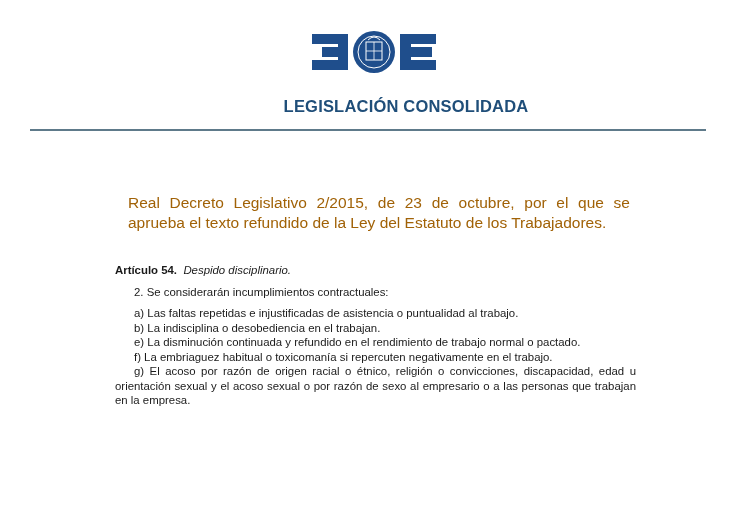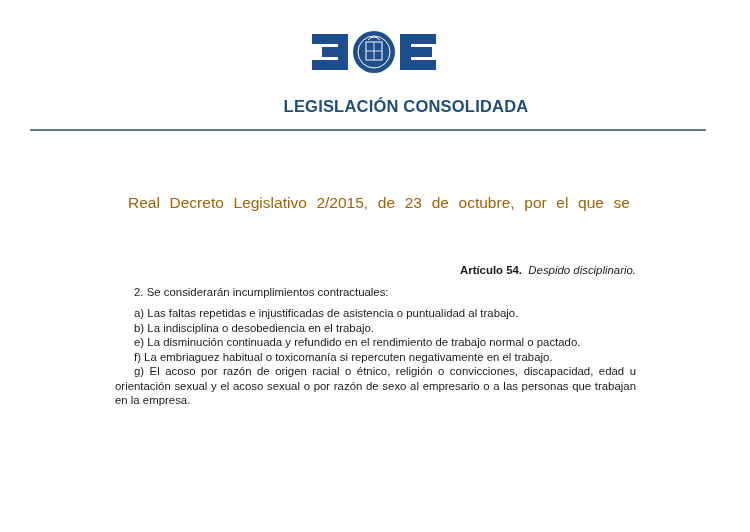--- a/index.html
+++ b/index.html
@@ -3,21 +3,21 @@
 <meta charset="utf-8">
 <style>
   html, body { margin:0; padding:0; background:#ffffff; }
   body { width:750px; height:532px; position:relative; overflow:hidden; font-family:"Liberation Sans", sans-serif; color:#1a1a1a; }
   .logo { position:absolute; left:312px; top:30px; width:136px; height:44px; }
   .header-title { position:absolute; left:0; width:750px; top:97px; text-align:center; font-weight:bold; font-size:16.5px; color:#1f4e79; letter-spacing:0.2px;padding-left:31px; }
   .rule { position:absolute; left:30px; top:129px; width:676px; height:2px; background:#5e7a8a; }
   .doc-title { position:absolute; left:128px; top:193px; width:502px; font-size:15.5px; line-height:20px; text-align:justify; text-align-last:left; color:#a16207; }
   .doc-title .l1 { text-align:justify; text-align-last:justify; display:block; }
   .content { position:absolute; left:115px; top:263px; width:521px; font-size:11.4px; line-height:14.5px; color:#1a1a1a; }
-  .art-head { margin:0 0 7px 0;text-align:right; }
+  .art-head { margin:0 0 7px 0; }
   .art-head b { font-weight:bold; }
   .art-head i { font-style:italic; }
   .p { text-indent:19px; text-align:justify; margin:0; }
   .gap { margin-top:7px; }
 </style>
 </head>
 <body>
 
 <svg class="logo" viewBox="0 0 136 44" xmlns="http://www.w3.org/2000/svg">
 
@@ -39,26 +39,27 @@
     <rect x="88" y="17" width="32" height="10"></rect>
     <rect x="88" y="30" width="36" height="10"></rect>
   </g>
 </svg>
 
 <div class="header-title">LEGISLACIÓN CONSOLIDADA</div>
 <div class="rule"></div>
 
 <div class="doc-title">
   <span class="l1">Real Decreto Legislativo 2/2015, de 23 de octubre, por el que se</span>
+  <span>aprueba el texto refundido de la Ley del Estatuto de los Trabajadores.</span>
 </div>
 
 <div class="content">
   <div class="art-head">
     <b>Artículo 54.</b>&nbsp;
     <i>Despido disciplinario.</i>
   </div>
   <p class="p gap">2. Se considerarán incumplimientos contractuales:</p>
   <p class="p gap">a) Las faltas repetidas e injustificadas de asistencia o puntualidad al trabajo.</p>
-  <p class="p">b) La indisciplina o desobediencia en el trabajo.</p>
+  <p class="p">b) La indisciplina o desobediencia en el trabajan.</p>
   <p class="p">e) La disminución continuada y refundido en el rendimiento de trabajo normal o pactado.</p>
   <p class="p">f) La embriaguez habitual o toxicomanía si repercuten negativamente en el trabajo.</p>
   <p class="p">g) El acoso por razón de origen racial o étnico, religión o convicciones, discapacidad, edad u orientación sexual y el acoso sexual o por razón de sexo al empresario o a las personas que trabajan en la empresa.</p>
 </div>
 
 </body></html>

